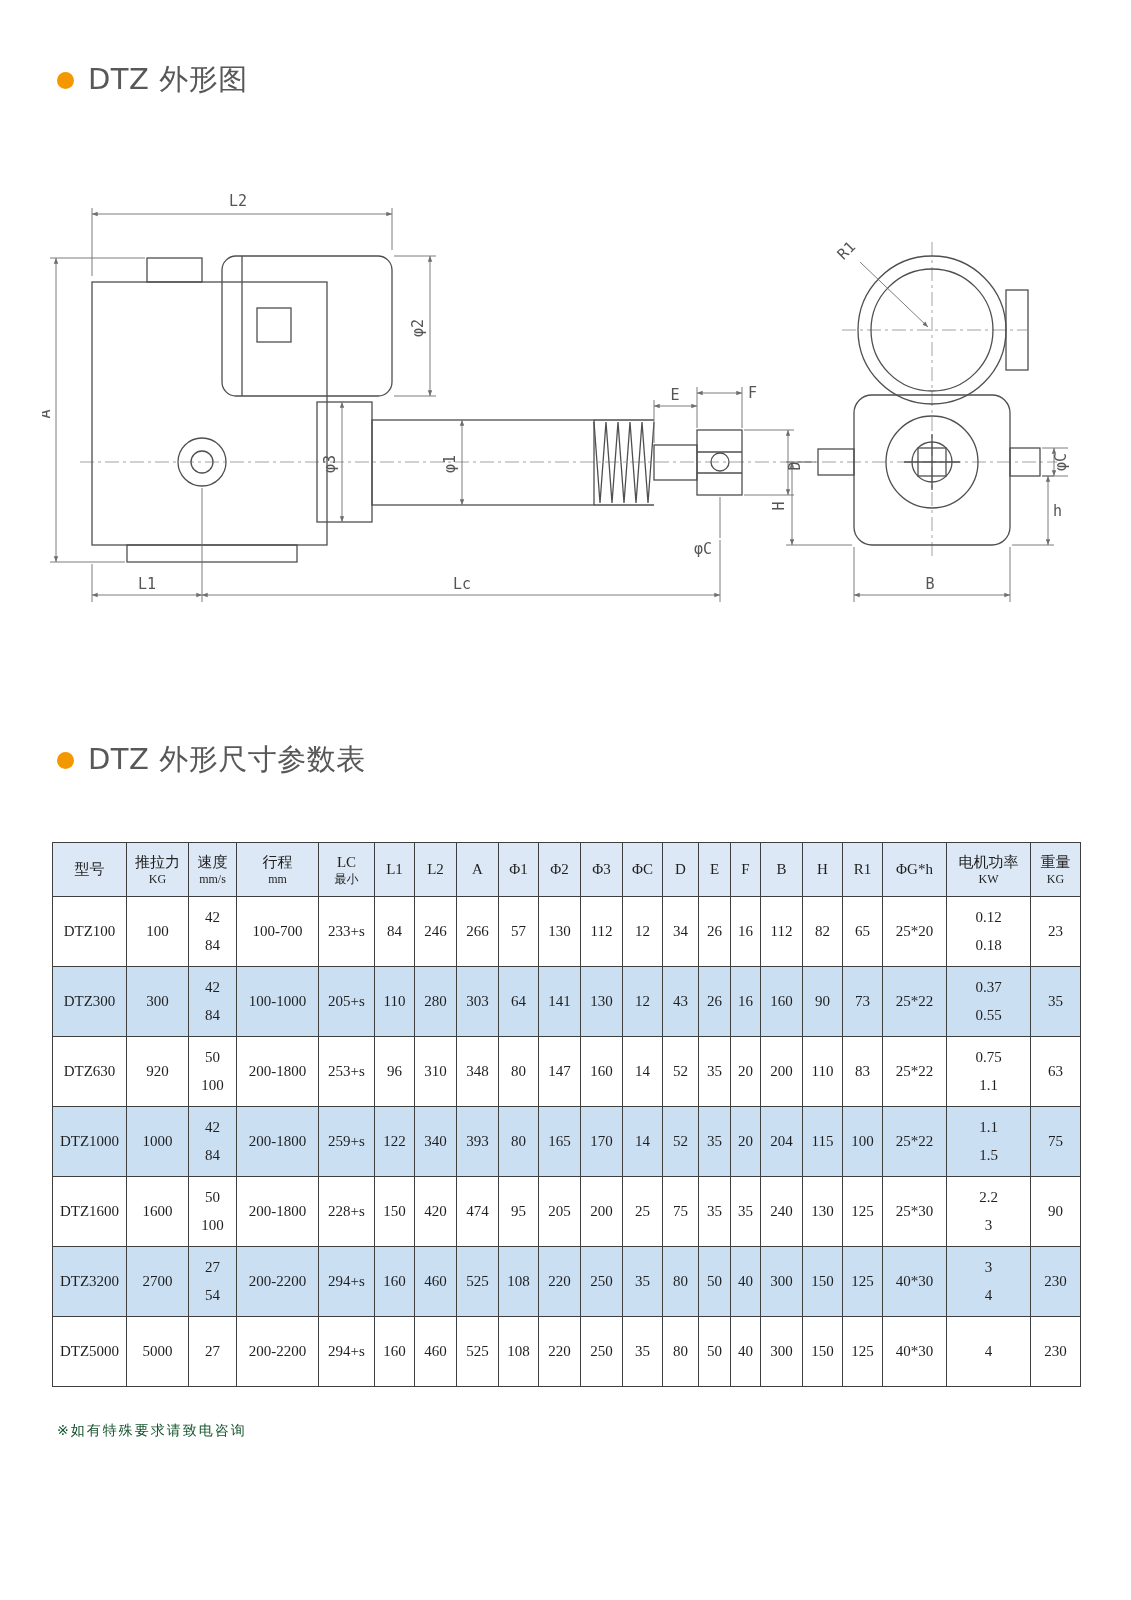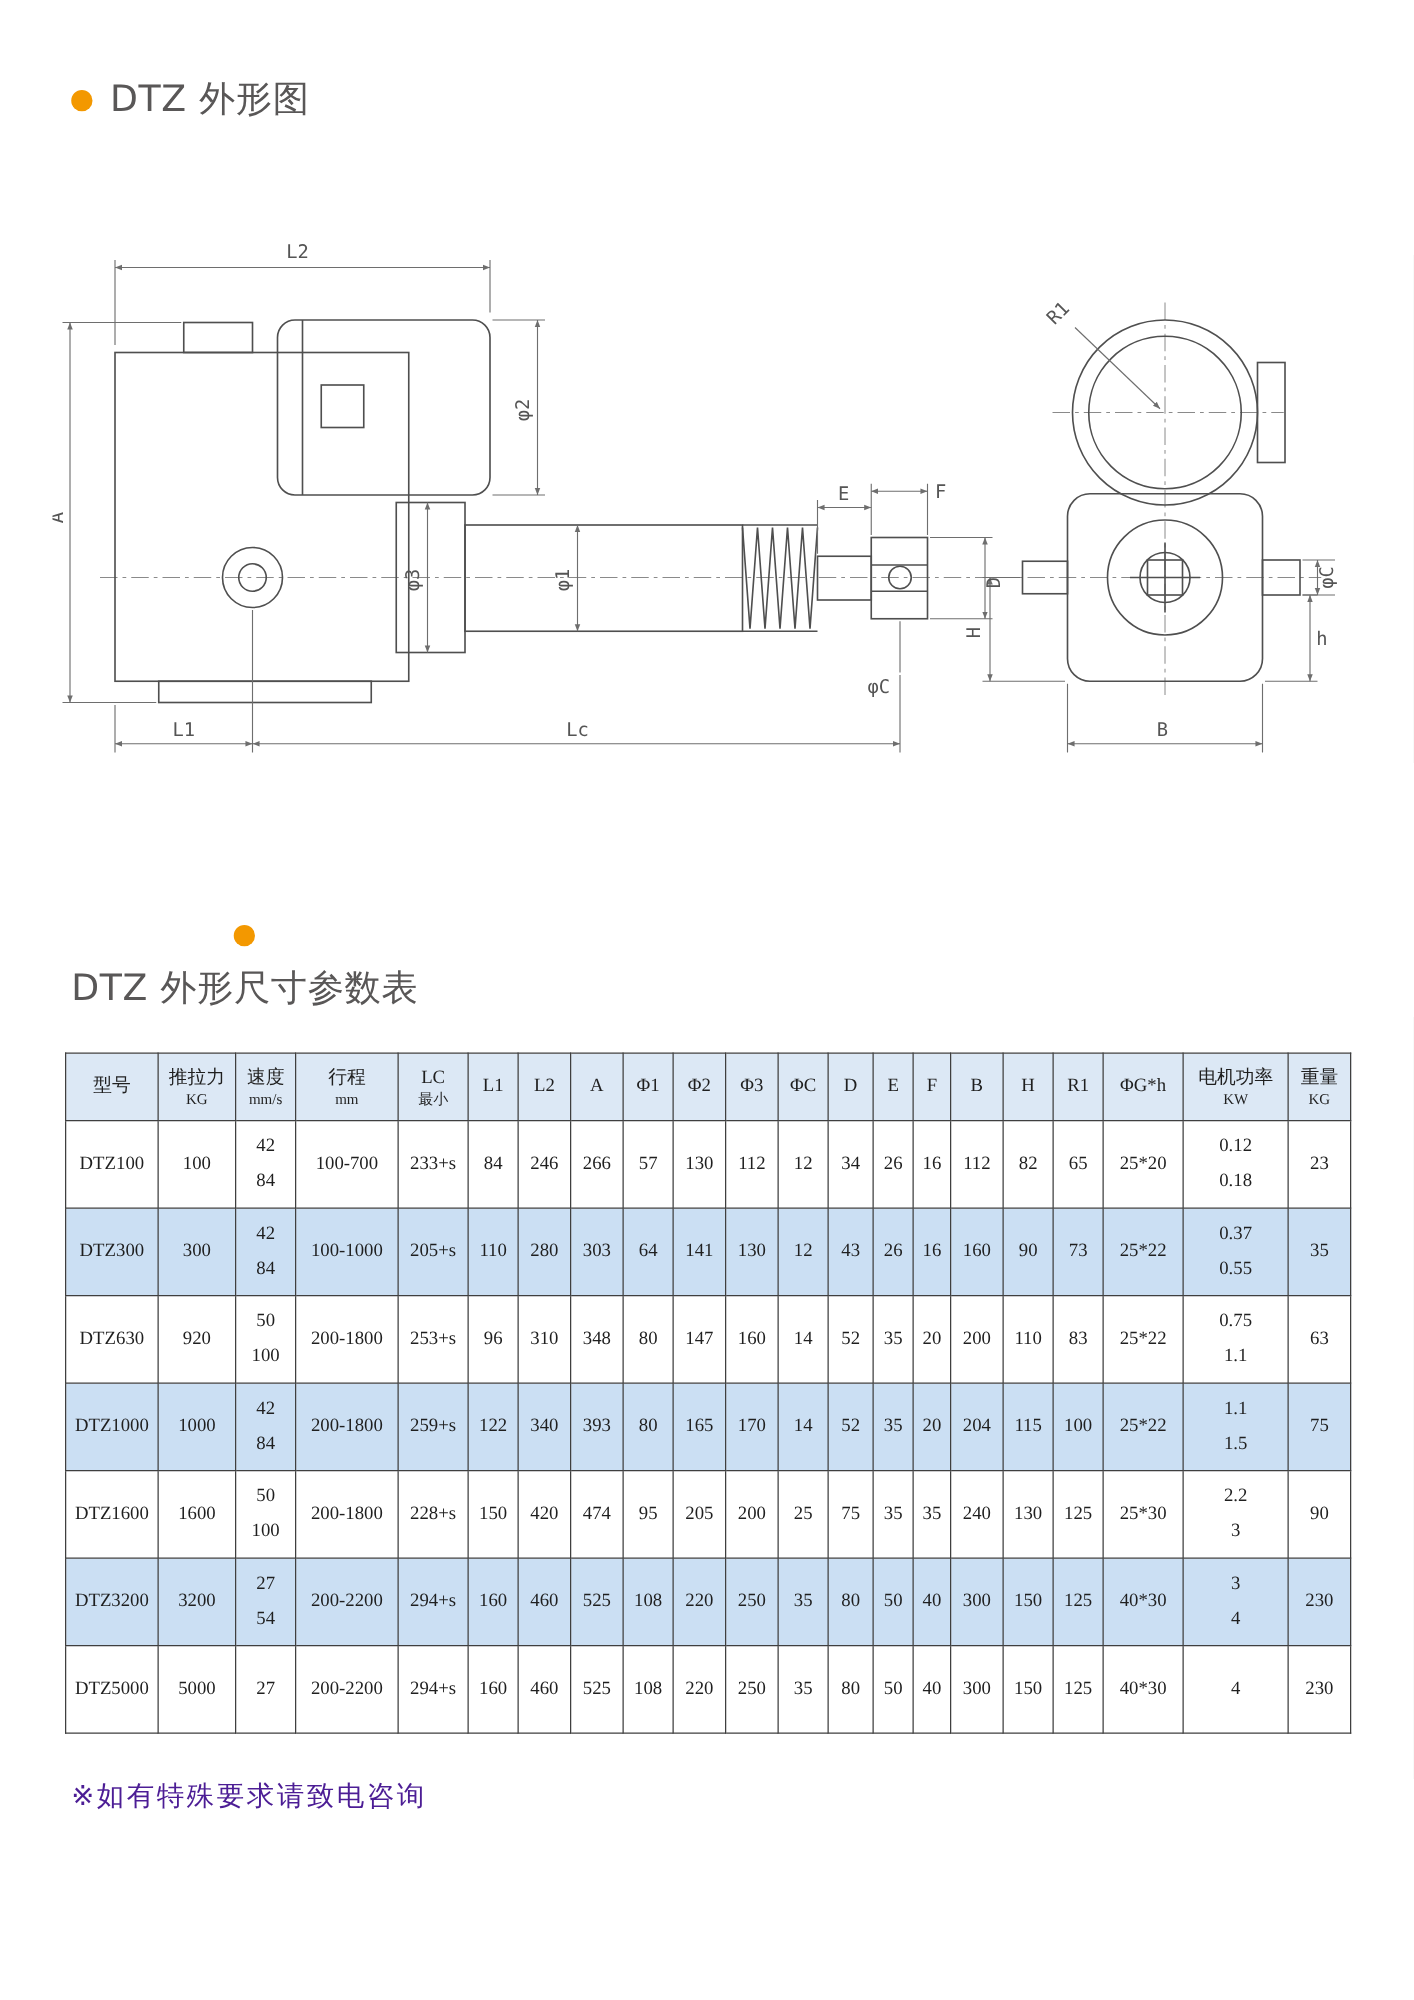--- a/index.html
+++ b/index.html
@@ -2,42 +2,42 @@
 <html><head>
 <meta charset="utf-8">
 <style>
   html,body{margin:0;padding:0;background:#eef1ee;}
   .page{position:relative;width:1131px;height:1600px;background:#ffffff;overflow:hidden;
         font-family:"DejaVu Sans","Liberation Sans",sans-serif;}
   .heading{position:absolute;display:flex;align-items:center;gap:14px;}
   .heading .dot{width:17px;height:17px;border-radius:50%;background:#f39800;flex:0 0 auto;}
   .heading .txt{font-size:29px;color:#595757;letter-spacing:.5px;text-align:right;}
   #h-outline{left:57px;top:60px;}
-  #h-table{left:57px;top:740px;flex-direction:column;}
+  #h-table{left:57px;top:740px;}
 
   svg.drawing{position:absolute;left:42px;top:190px;width:1030px;height:430px;}
   svg .obj{stroke:#4f4f4f;stroke-width:1.3;fill:none;}
   svg .dim{stroke:#6e6e6e;stroke-width:.9;fill:none;}
   svg .cl{stroke:#8a8a8a;stroke-width:.8;fill:none;stroke-dasharray:14 4 3 4;}
   svg text{font-family:"DejaVu Sans Mono","Liberation Mono",monospace;font-size:15px;fill:#555;stroke:none;}
 
   table.params{position:absolute;left:52px;top:842px;width:1028px;border-collapse:collapse;table-layout:fixed;
         font-family:Liberation Serif, serif;}
   .params th,.params td{border:1px solid #3f3f3f;text-align:center;vertical-align:middle;
         color:#1f1f1f;font-weight:normal;padding:0;}
   .params thead tr{height:54px;background:#dce8f5;}
   .params th .t{font-size:15px;line-height:1.25;}
   .params th .b{font-size:12px;line-height:1.2;}
   .params tbody tr{height:70px;background:#ffffff;}
   .params tbody tr.shade{background:#cbdff3;}
   .params td{font-size:15px;}
   .params td .stack{display:flex;flex-direction:column;height:56px;}
   .params td .stack div{flex:1;display:flex;align-items:center;justify-content:center;}
 
-  .note{position:absolute;left:57px;top:1422px;font-size:22px;color:#4c1d95;letter-spacing:2px;}
+  .note{position:absolute;left:57px;top:1422px;font-size:14px;color:#14532d;letter-spacing:2px;}
 </style>
 </head>
 <body>
 
 <div class="page">
 
   <div class="heading" id="h-outline">
     <span class="dot"></span>
     <span class="txt">DTZ 外形图</span>
   </div>
@@ -424,21 +424,21 @@
           <td>
             <div class="stack">
               <div>2.2</div>
               <div>3</div>
             </div>
           </td>
           <td>90</td>
         </tr>
         <tr class="shade">
           <td>DTZ3200</td>
-          <td>3200</td>
+          <td>2700</td>
           <td>
             <div class="stack">
               <div>27</div>
               <div>54</div>
             </div>
           </td>
           <td>200-2200</td>
           <td>294+s</td>
           <td>160</td>
           <td>460</td>

